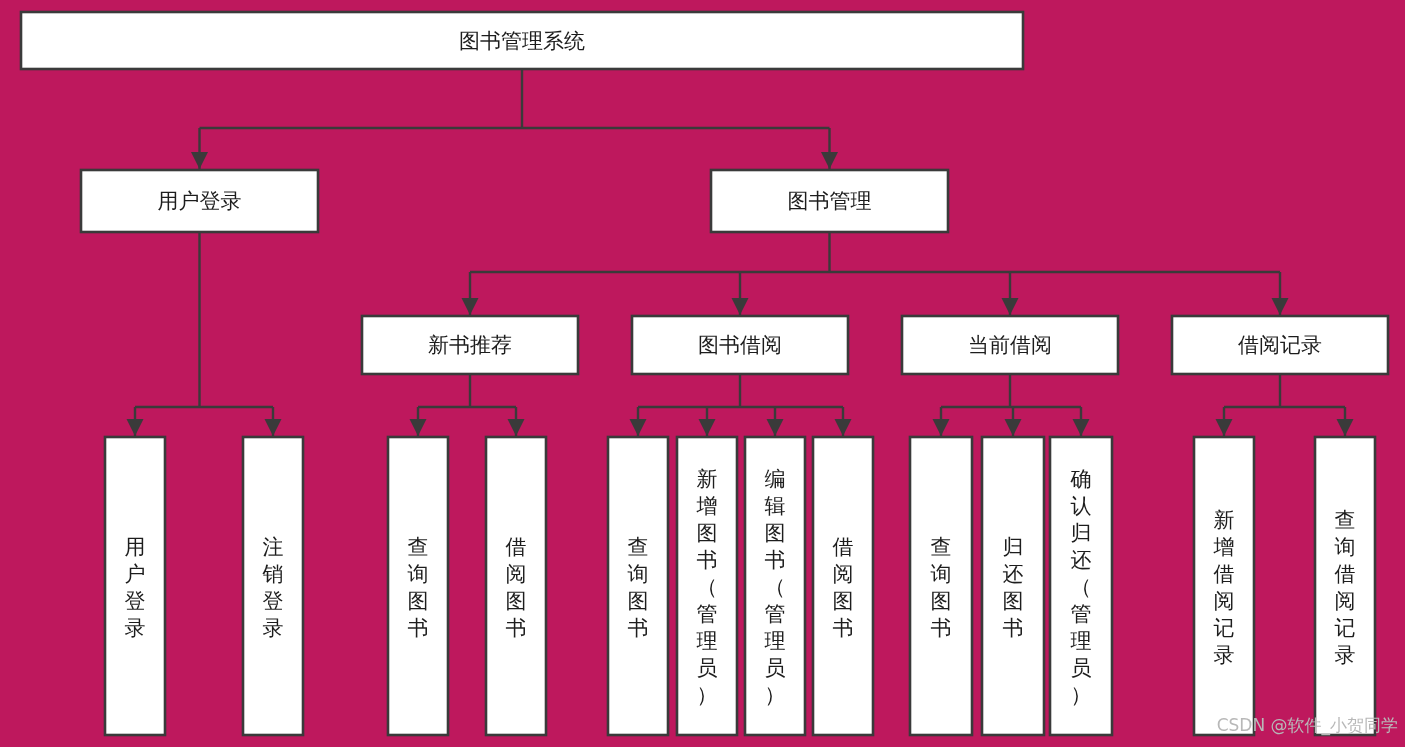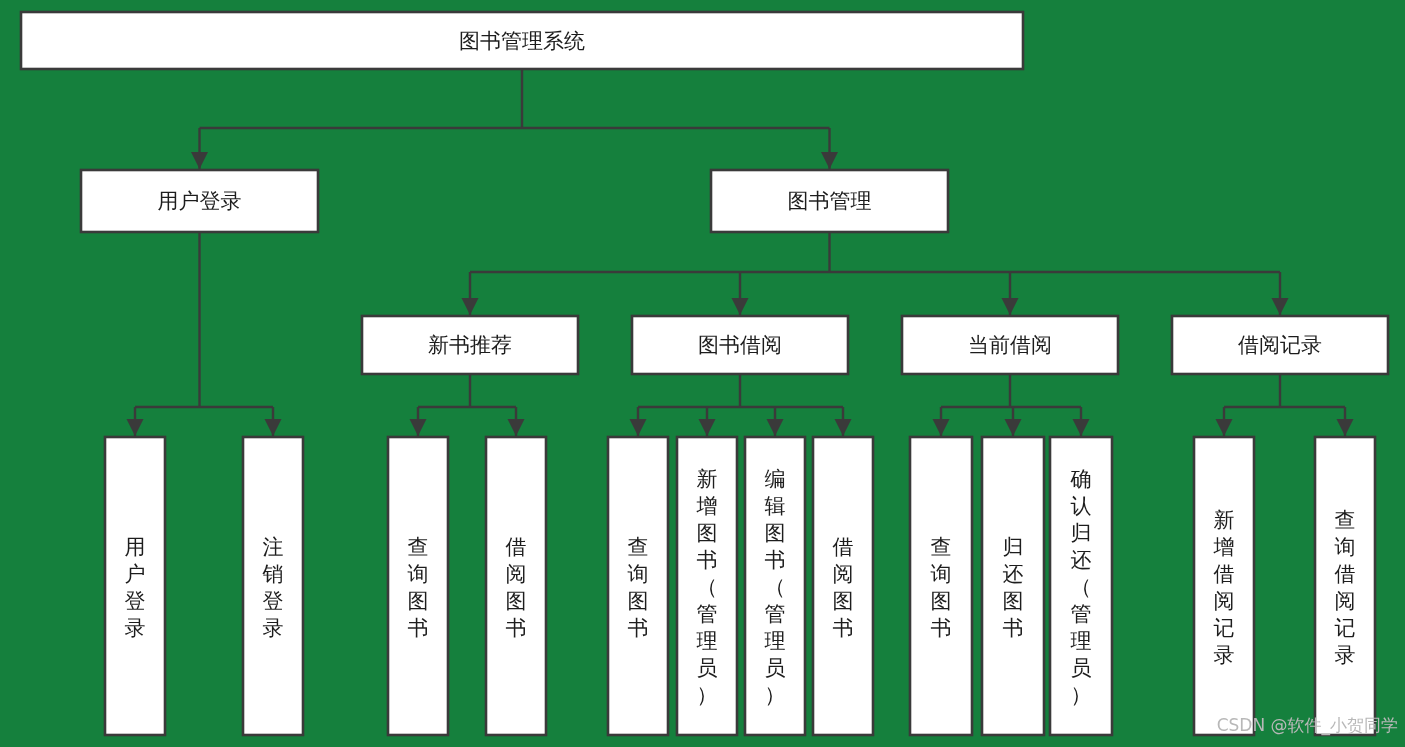--- a/index.html
+++ b/index.html
@@ -2,21 +2,21 @@
 <html><head>
 <meta charset="utf-8">
 <title>图书管理系统 功能结构图</title>
 <style>
   html,body{margin:0;padding:0;background:#ffffff;}
   body{
     width:1405px;height:747px;
     font-family:"DejaVu Sans","Liberation Sans",sans-serif;
     overflow:hidden;position:relative;
   }
-  #diagram-root{position:relative;width:1405px;height:747px;background:#15803d;}
+  #diagram-root{position:relative;width:1405px;height:747px;background:#be185d;}
   svg#flow{display:block;width:1405px;height:747px;}
   .nodebox{fill:#ffffff;stroke:#3a3a3a;stroke-width:2.6;}
   .connector{stroke:#3a3a3a;stroke-width:2.4;fill:none;stroke-linecap:butt;}
   .arrowhead{fill:#3a3a3a;stroke:none;}
   .nodelabel{
     font-family:"DejaVu Sans","Liberation Sans",sans-serif;
     fill:#1d1d1d;font-size:21px;
     dominant-baseline:middle;text-anchor:middle;
   }
   .nodelabel-v{

